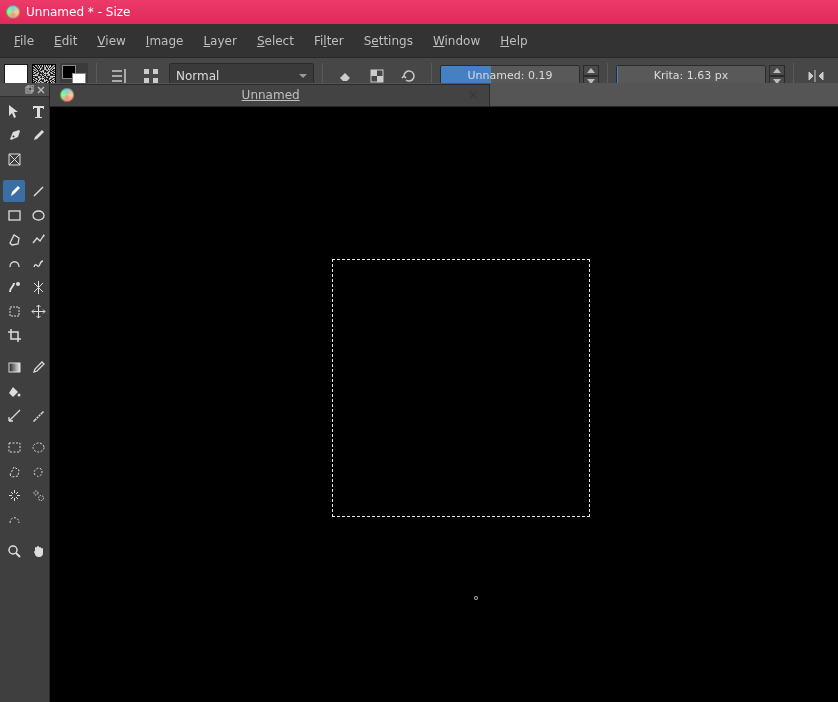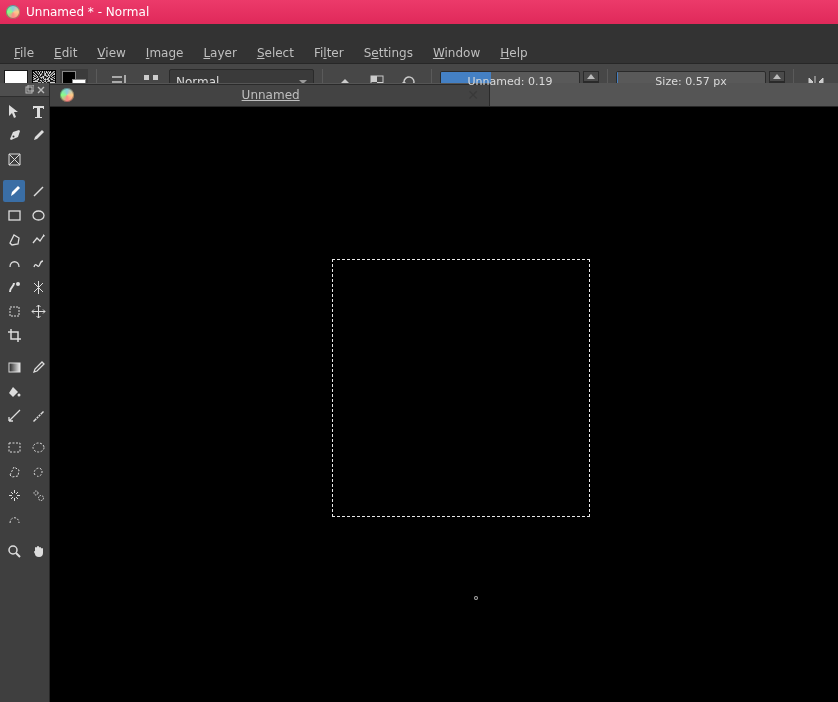--- a/index.html
+++ b/index.html
@@ -31,21 +31,21 @@
     display:flex;align-items:center;padding:0 6px;gap:6px;color:#fff;
   }
   .titlebar .app-icon{
     width:14px;height:14px;border-radius:50%;
     background:conic-gradient(#8cd, #fc8, #f88, #8f8, #8cd);
     box-shadow:inset 0 0 0 1px rgba(0,0,0,.3);
   }
   .titlebar .title{font-size:12px;}
   
   .menubar{
-    height:40px;background:var(--menubar);display:flex;align-items:flex-end;
+    height:34px;background:var(--menubar);display:flex;align-items:center;
     padding:0 4px;border-bottom:1px solid #272727;
   }
   .menubar .menu-item{
     padding:3px 10px;color:var(--text2);cursor:default;
   }
   .menubar .menu-item u{text-decoration:underline;}
   
   .optbar{
     height:36px;background:var(--toolbar1);display:flex;align-items:center;
     padding:0 4px;gap:4px;border-bottom:1px solid #272727;
@@ -137,21 +137,21 @@
   .cursor-dot{
     position:absolute;width:4px;height:4px;border-radius:50%;
     box-shadow:0 0 0 1px #aaa inset;
   }
 </style>
 </head>
 <body>
 
 <div class="titlebar">
   <div class="app-icon"></div>
-  <div class="title">Unnamed * - Normal</div>
+  <div class="title">Unnamed * - Size</div>
 </div>
 
 <div class="menubar">
   <div class="menu-item"><u>F</u>ile</div>
   <div class="menu-item"><u>E</u>dit</div>
   <div class="menu-item"><u>V</u>iew</div>
   <div class="menu-item"><u>I</u>mage</div>
   <div class="menu-item"><u>L</u>ayer</div>
   <div class="menu-item"><u>S</u>elect</div>
   <div class="menu-item">Fi<u>l</u>ter</div>
@@ -226,21 +226,21 @@
           <path d="M0 0 L4 5 L8 0 Z" fill="#bbb"></path>
         </svg>
       </div>
   </div>
 
   <div class="vsep"></div>
 
   <div class="slider" style="width:150px;">
     <div class="fill" id="size-fill" style="width: 1%;"></div>
     <div class="label">
-      <span>Size:</span>&nbsp;<span>0.57 px</span>
+      <span>Krita:</span>&nbsp;<span>1.63 px</span>
     </div>
   </div>
   <div class="spin">
     <div class="up">
         <svg width="8" height="5">
           <path d="M0 5 L4 0 L8 5 Z" fill="#bbb"></path>
         </svg>
       </div>
     <div class="dn">
         <svg width="8" height="5">

